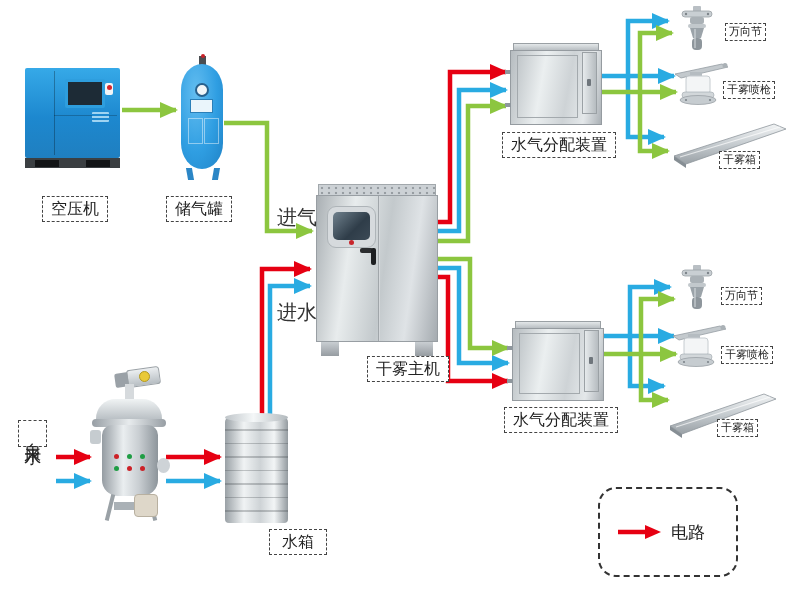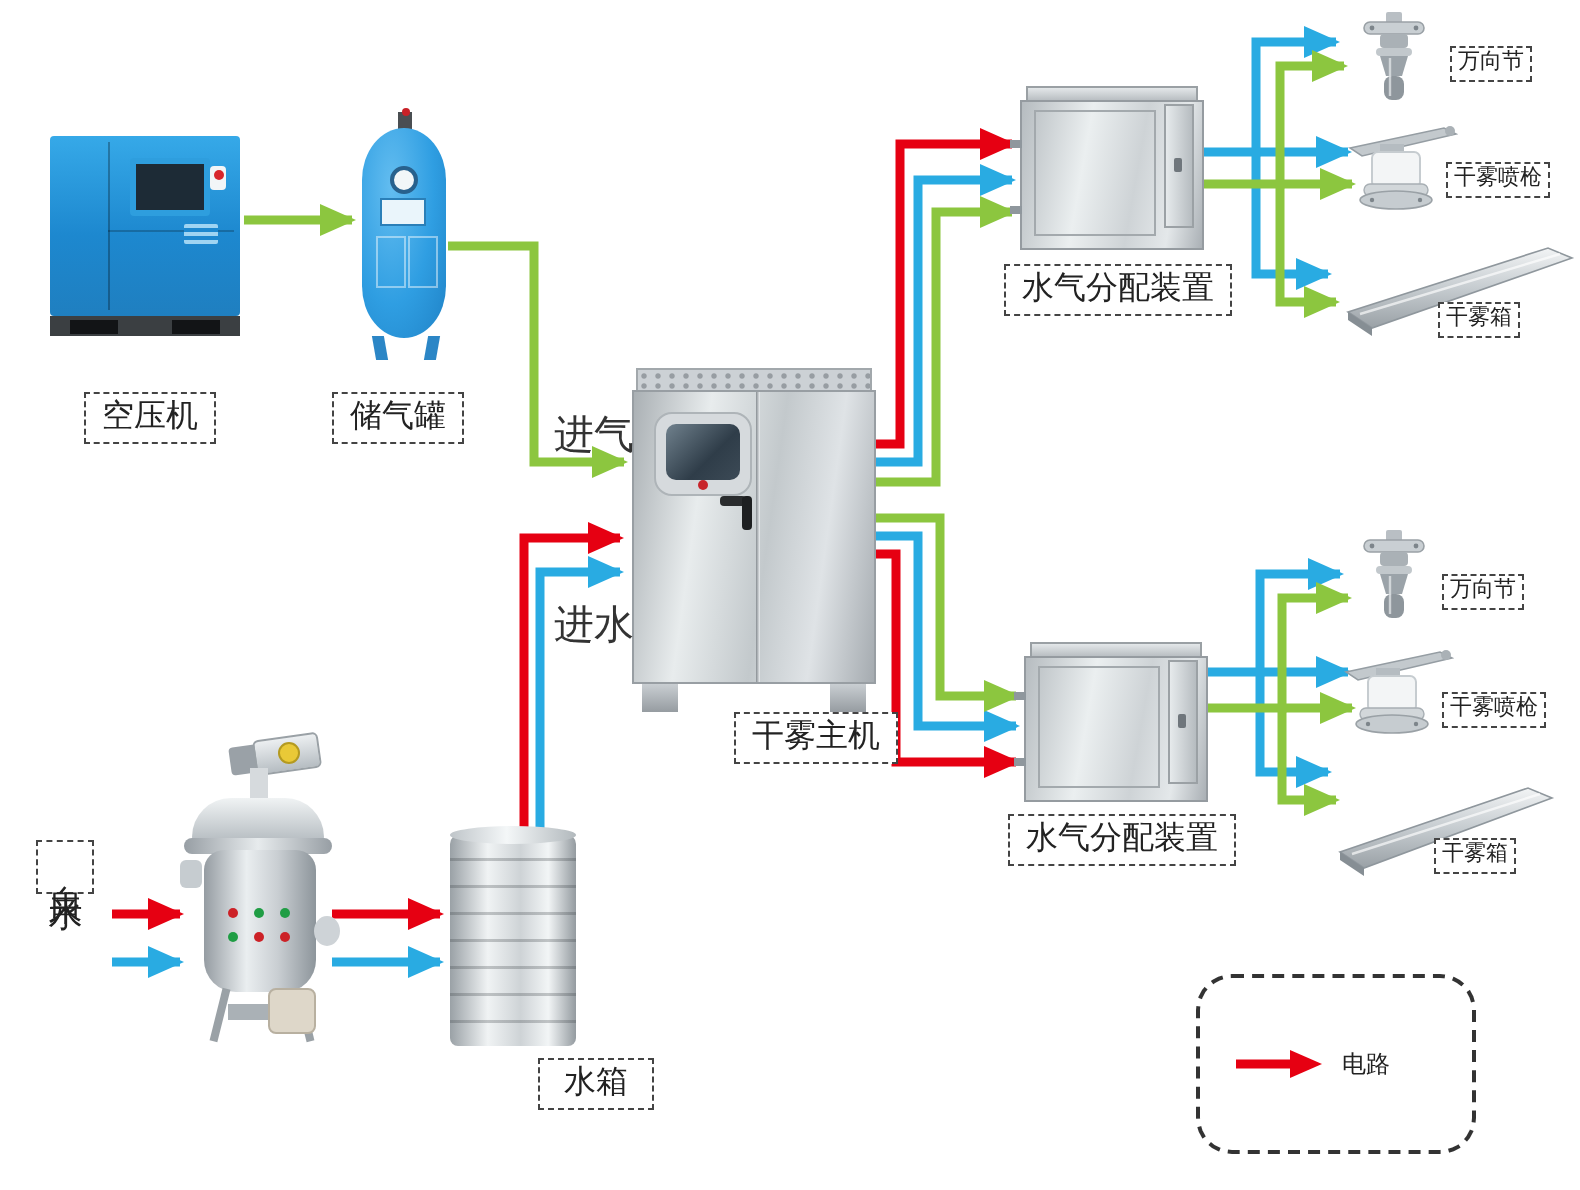--- a/index.html
+++ b/index.html
@@ -101,21 +101,21 @@
     background:
       repeating-linear-gradient(180deg,rgba(0,0,0,0) 0 12px,rgba(60,66,70,.28) 12px 13.5px),
       linear-gradient(90deg,#9aa1a6,#f0f3f4 30%,#ced3d6 56%,#f2f5f6 78%,#949ba0);}
   .wt-cap{position:absolute;left:0;top:-4px;width:63px;height:9px;border-radius:50%;
     background:linear-gradient(90deg,#bfc5c9,#f4f7f8 45%,#b2b9bd);}
 
   
   .legend{left:598px;top:487px;width:140px;height:90px;border:2px dashed #333;border-radius:18px;
     box-sizing:border-box;display:flex;flex-direction:column;justify-content:center;gap:6px;padding-left:16px;z-index:3;position:absolute;background:#fff;}
   .legend-row{display:flex;align-items:center;gap:9px;}
-  .legend-row span{font-size:12px;color:#222;}
+  .legend-row span{font-size:17px;color:#222;}
   .lg-e line{stroke:#e60012;} .lg-e polygon{fill:#e60012;}
   .lg-w line{stroke:#29abe2;} .lg-w polygon{fill:#29abe2;}
   .lg-a line{stroke:#8cc63f;} .lg-a polygon{fill:#8cc63f;}
 </style>
 </head>
 <body>
 
 <div class="canvas">
 
   <svg class="overlay" width="790" height="595" viewBox="0 0 790 595">

